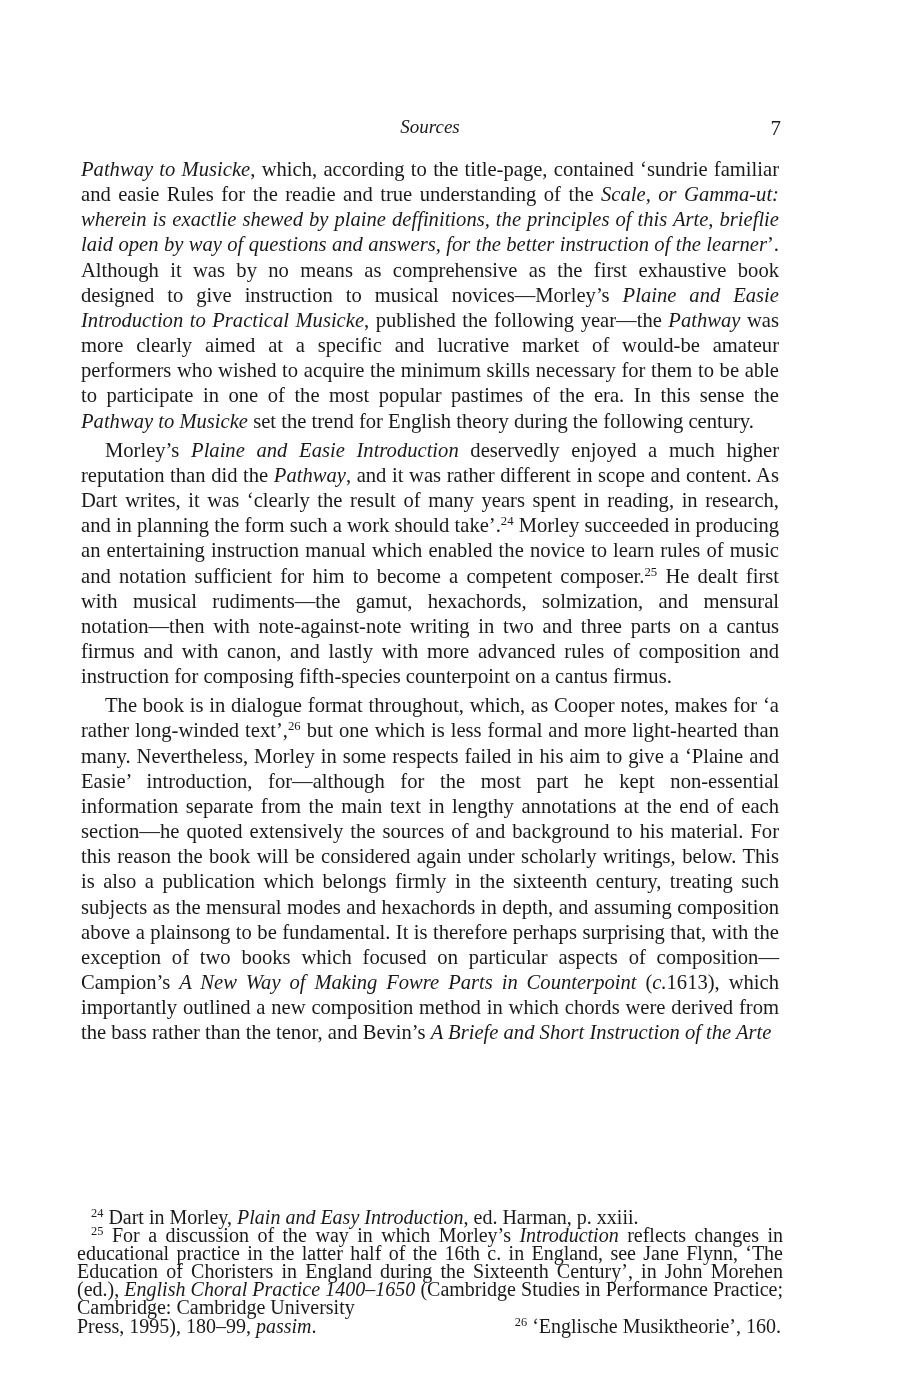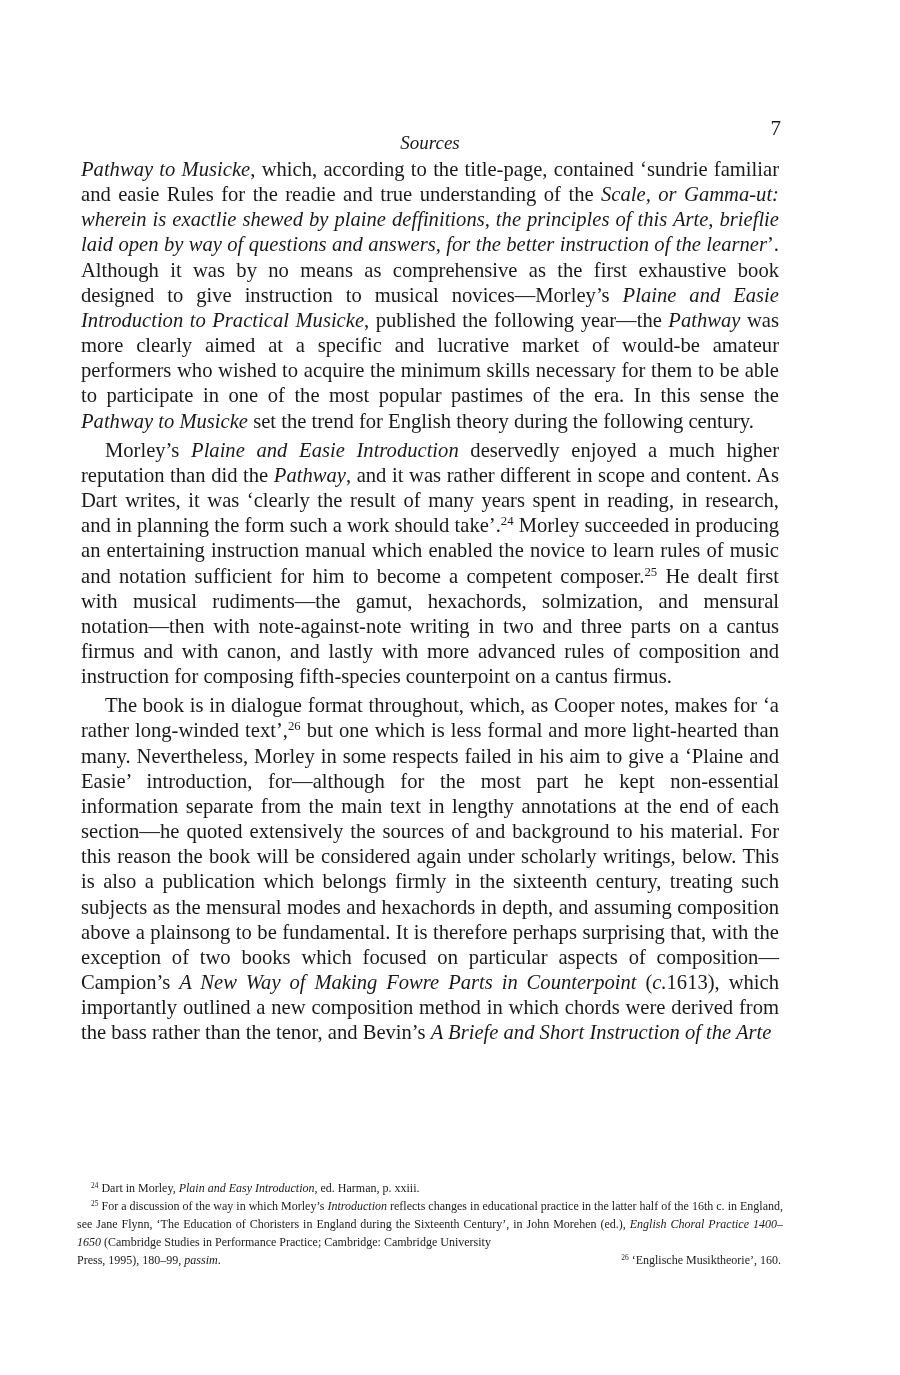--- a/index.html
+++ b/index.html
@@ -1,26 +1,26 @@
 <!DOCTYPE html>
 <html><head>
 <meta charset="utf-8">
 <style>
   html, body { margin: 0; padding: 0; background: #ffffff; }
   body { width: 900px; height: 1375px; position: relative; overflow: hidden; color: #1a1a1a; }
   .page { position: absolute; left: 77px; top: 0; width: 706px; font-family: "Liberation Serif", "DejaVu Serif", serif; }
   .running-head { position: absolute; top: 116px; left: 0; width: 706px; height: 28px; font-size: 19px; }
-  .running-head .title { position: absolute; left: 0; width: 706px; text-align: center; font-style: italic; margin-top: 16px; }
+  .running-head .title { position: absolute; left: 0; width: 706px; text-align: center; font-style: italic; }
   .running-head .folio { position: absolute; right: 2px; top: 0; font-size: 21px; }
   .body-text { position: absolute; top: 153px; left: 0; width: 706px; font-size: 20.6px; line-height: 25.15px; text-align: justify; hyphens: manual; }
   .body-text p { margin: 4px; }
   .body-text p.indent { text-indent: 24px; }
   .body-text i, .footnotes i { font-style: italic; }
   sup { font-size: 0.62em; line-height: 0; vertical-align: 0.55em; }
-  .footnotes { position: absolute; top: 1179px; left: 0; width: 706px; font-size: 12px; line-height: 18.1px; text-align: justify; }
+  .footnotes { position: absolute; top: 1208px; left: 0; width: 706px; font-size: 20px; line-height: 18.1px; text-align: justify; }
   .footnotes p { margin: 0; }
   .footnotes p.fn { text-indent: 14px; }
   .fn-last { display: flex; justify-content: space-between; text-align: left; }
   .fn-last span.r { padding-right: 2px; font-family: Liberation Serif, serif; }
 </style>
 </head>
 <body>
 
 <div class="page">
   <div class="running-head">

